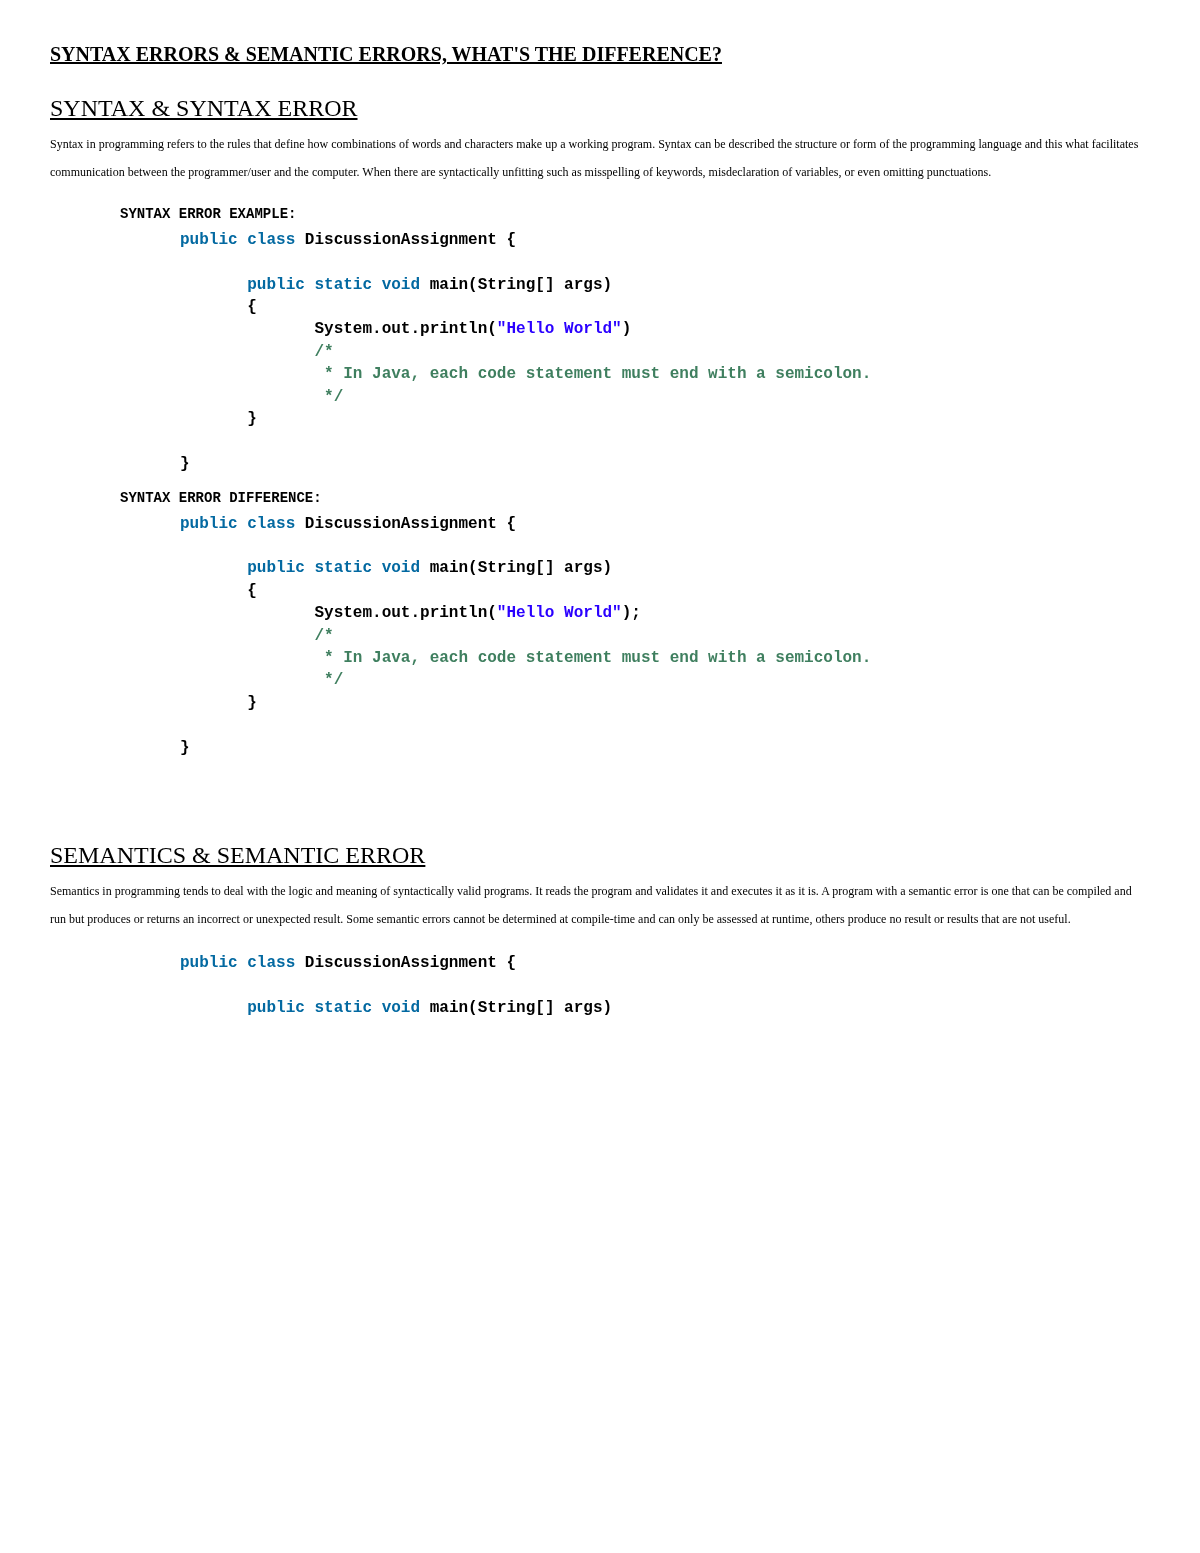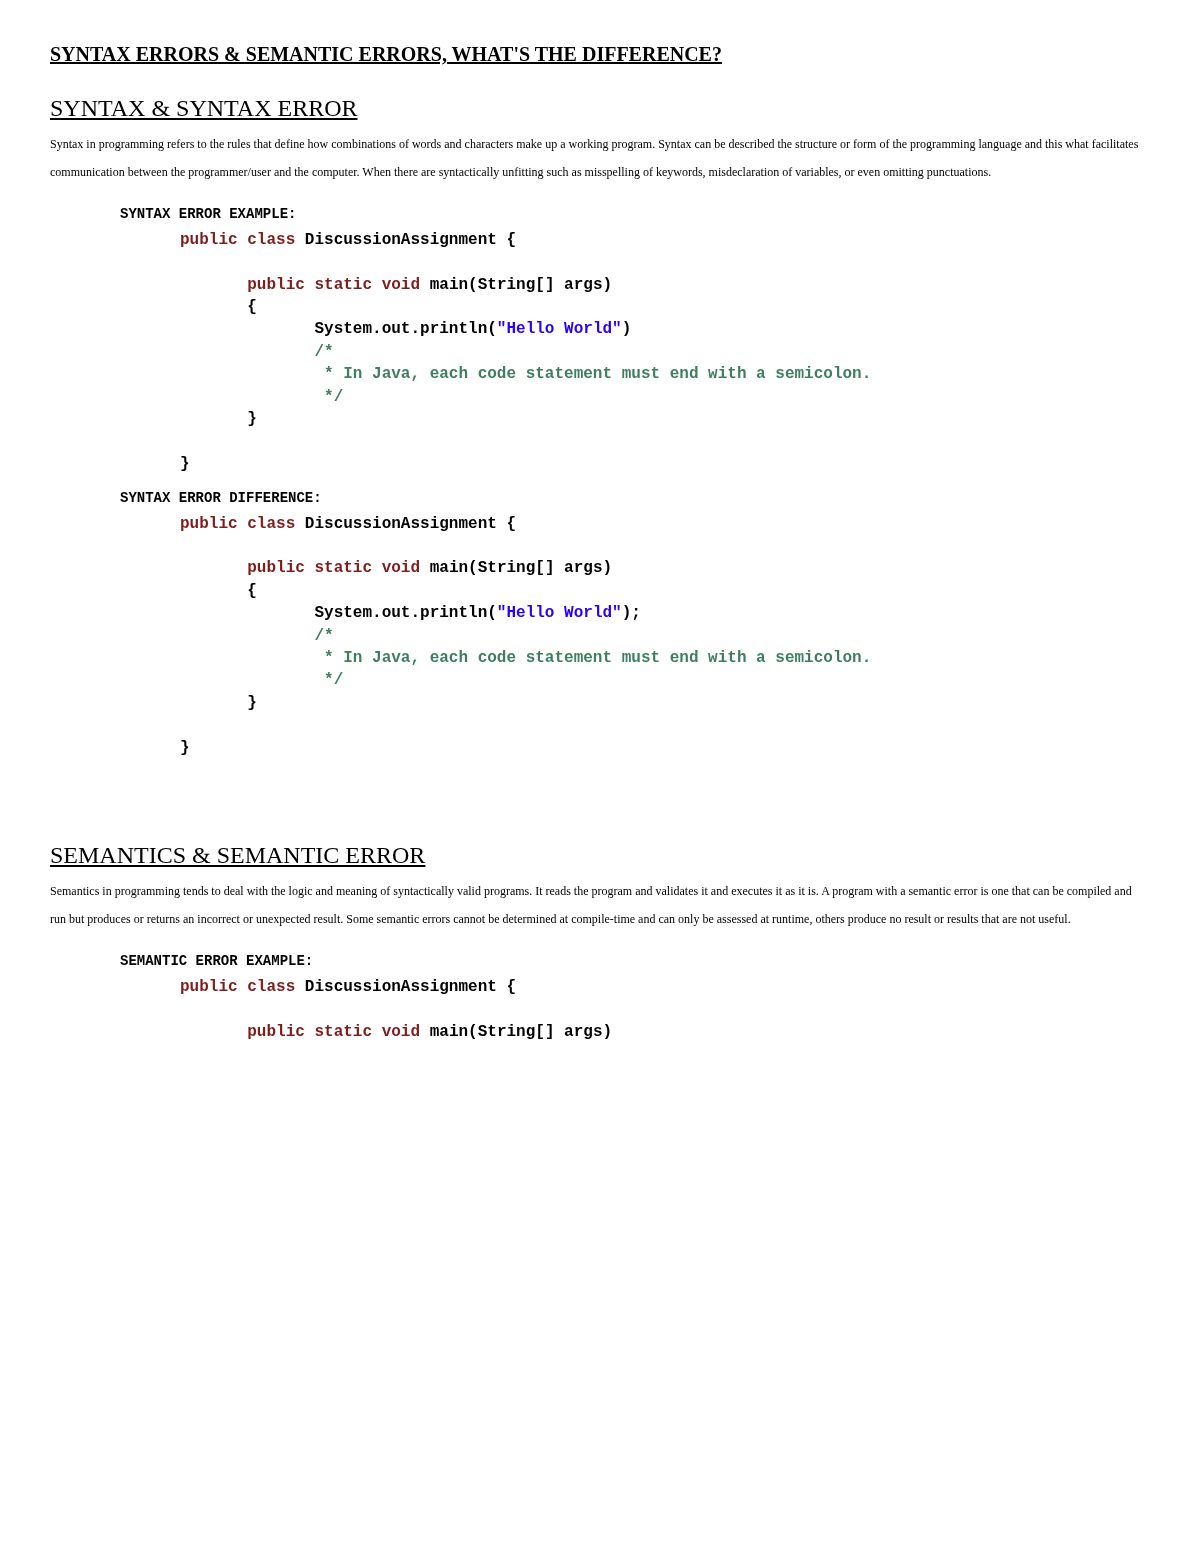--- a/index.html
+++ b/index.html
@@ -38,21 +38,21 @@
     margin-bottom: 4px;
   }
   pre.code-block {
     font-family: 'Courier New', Courier, monospace;
     font-size: 16px;
     font-weight: bold;
     margin: 0 0 10px 130px;
     line-height: 1.4;
     white-space: pre;
   }
-  .kw { color: #7f1d1d; font-weight: bold; }
+  .kw { color: #0369a1; font-weight: bold; }
   .plain { color: #000000; }
   .str { color: #2a00ff; }
   .cmt { color: #3f7f5f; }
   .semantic-section {
     margin-top: 80px;
   }
 </style>
 </head>
 <body>
 
@@ -86,17 +86,16 @@
               <span class="cmt"> */</span>
        <span class="plain">}</span>
 
 <span class="plain">}</span>
 </pre>
 
 <div class="semantic-section">
 <div class="section-heading">SEMANTICS &amp; SEMANTIC ERROR</div>
 <p class="body-text">Semantics in programming tends to deal with the logic and meaning of syntactically valid programs. It reads the program and validates it and executes it as it is. A program with a semantic error is one that can be compiled and run but produces or returns an incorrect or unexpected result. Some semantic errors cannot be determined at compile-time and can only be assessed at runtime, others produce no result or results that are not useful.</p>
 
-<div class="code-heading">SEMANTIC ERROR EXAMPLE:</div>
 <pre class="code-block"><span class="kw">public</span> <span class="kw">class</span> <span class="plain">DiscussionAssignment</span> <span class="plain">{</span>
 
        <span class="kw">public</span> <span class="kw">static</span> <span class="kw">void</span> <span class="plain">main</span><span class="plain">(</span><span class="plain">String</span><span class="plain">[]</span> <span class="plain">args</span><span class="plain">)</span></pre>
 </div>
 
 </body></html>

